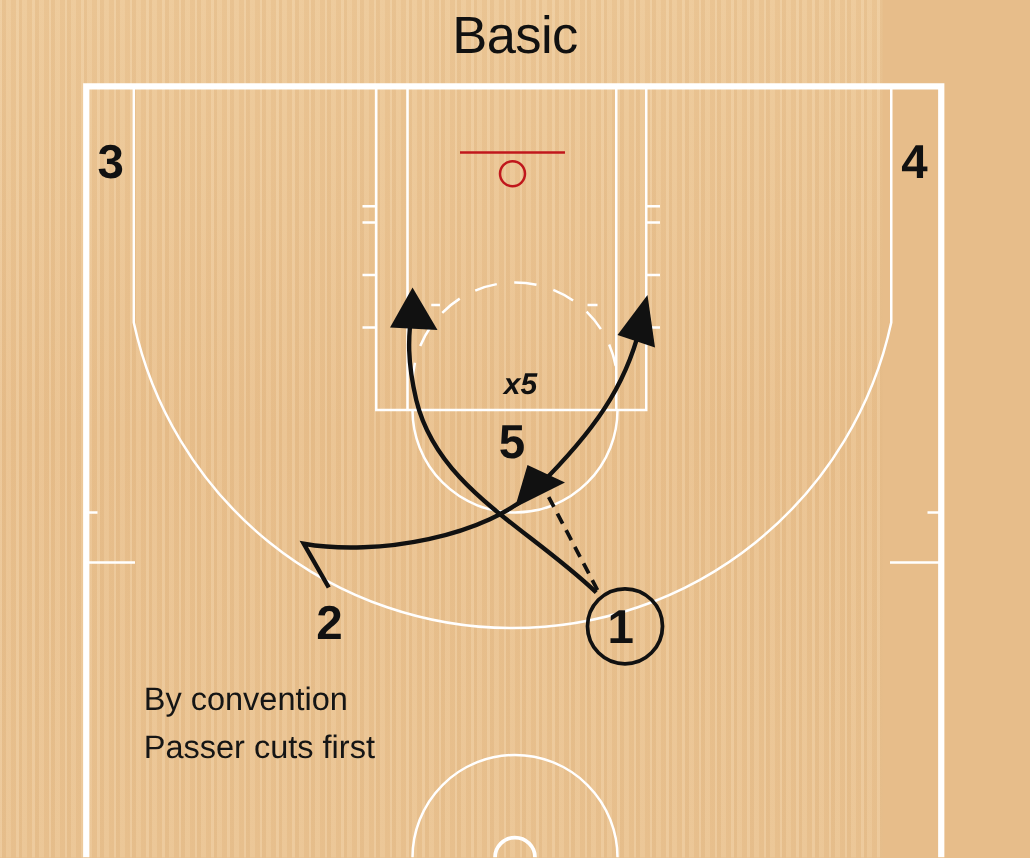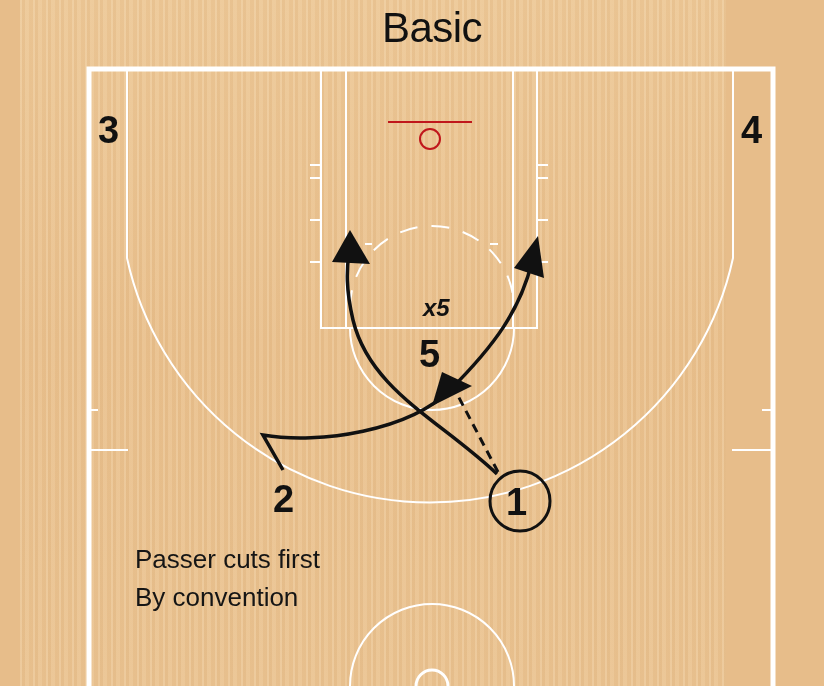--- a/index.html
+++ b/index.html
@@ -10,21 +10,20 @@
     }
     .court {
       position: relative; width: 706px; height: 686px;
       background:
         repeating-linear-gradient(90deg,
           rgba(255,240,215,0.18) 0px, rgba(255,240,215,0.18) 2px,
           rgba(200,150,95,0.10) 2px, rgba(200,150,95,0.10) 5px,
           rgba(255,235,205,0.12) 5px, rgba(255,235,205,0.12) 9px,
           rgba(210,160,105,0.08) 9px, rgba(210,160,105,0.08) 13px),
         linear-gradient(180deg, #ecc796 0%, #e8bf8c 50%, #e9c290 100%);
-      margin-left: 20px;
     }
     svg.diagram { position: absolute; left: 0; top: 0; }
     .title {
       position: absolute; left: 0; width: 824px; top: 4px;
       text-align: center; font-size: 42px; color: #111;
       letter-spacing: -0.5px;
     }
     .player-label {
       position: absolute; font-weight: bold; color: #111;
       font-size: 38px; line-height: 1;
@@ -102,16 +101,16 @@
 
   <div class="player-label" style="left:486px; top:483px;">1</div>
   <div class="player-label" style="left:253px; top:480px;">2</div>
   <div class="player-label" style="left:78px; top:111px;">3</div>
   <div class="player-label" style="left:721px; top:111px;">4</div>
   <div class="player-label" style="left:399px; top:335px;">5</div>
 
   <div class="defender-label" style="left:403px; top:296px;">x5</div>
 
   <div class="note">
+    <div>By convention</div>
     <div>Passer cuts first</div>
-    <div>By convention</div>
   </div>
 </div>
 
 </body></html>

